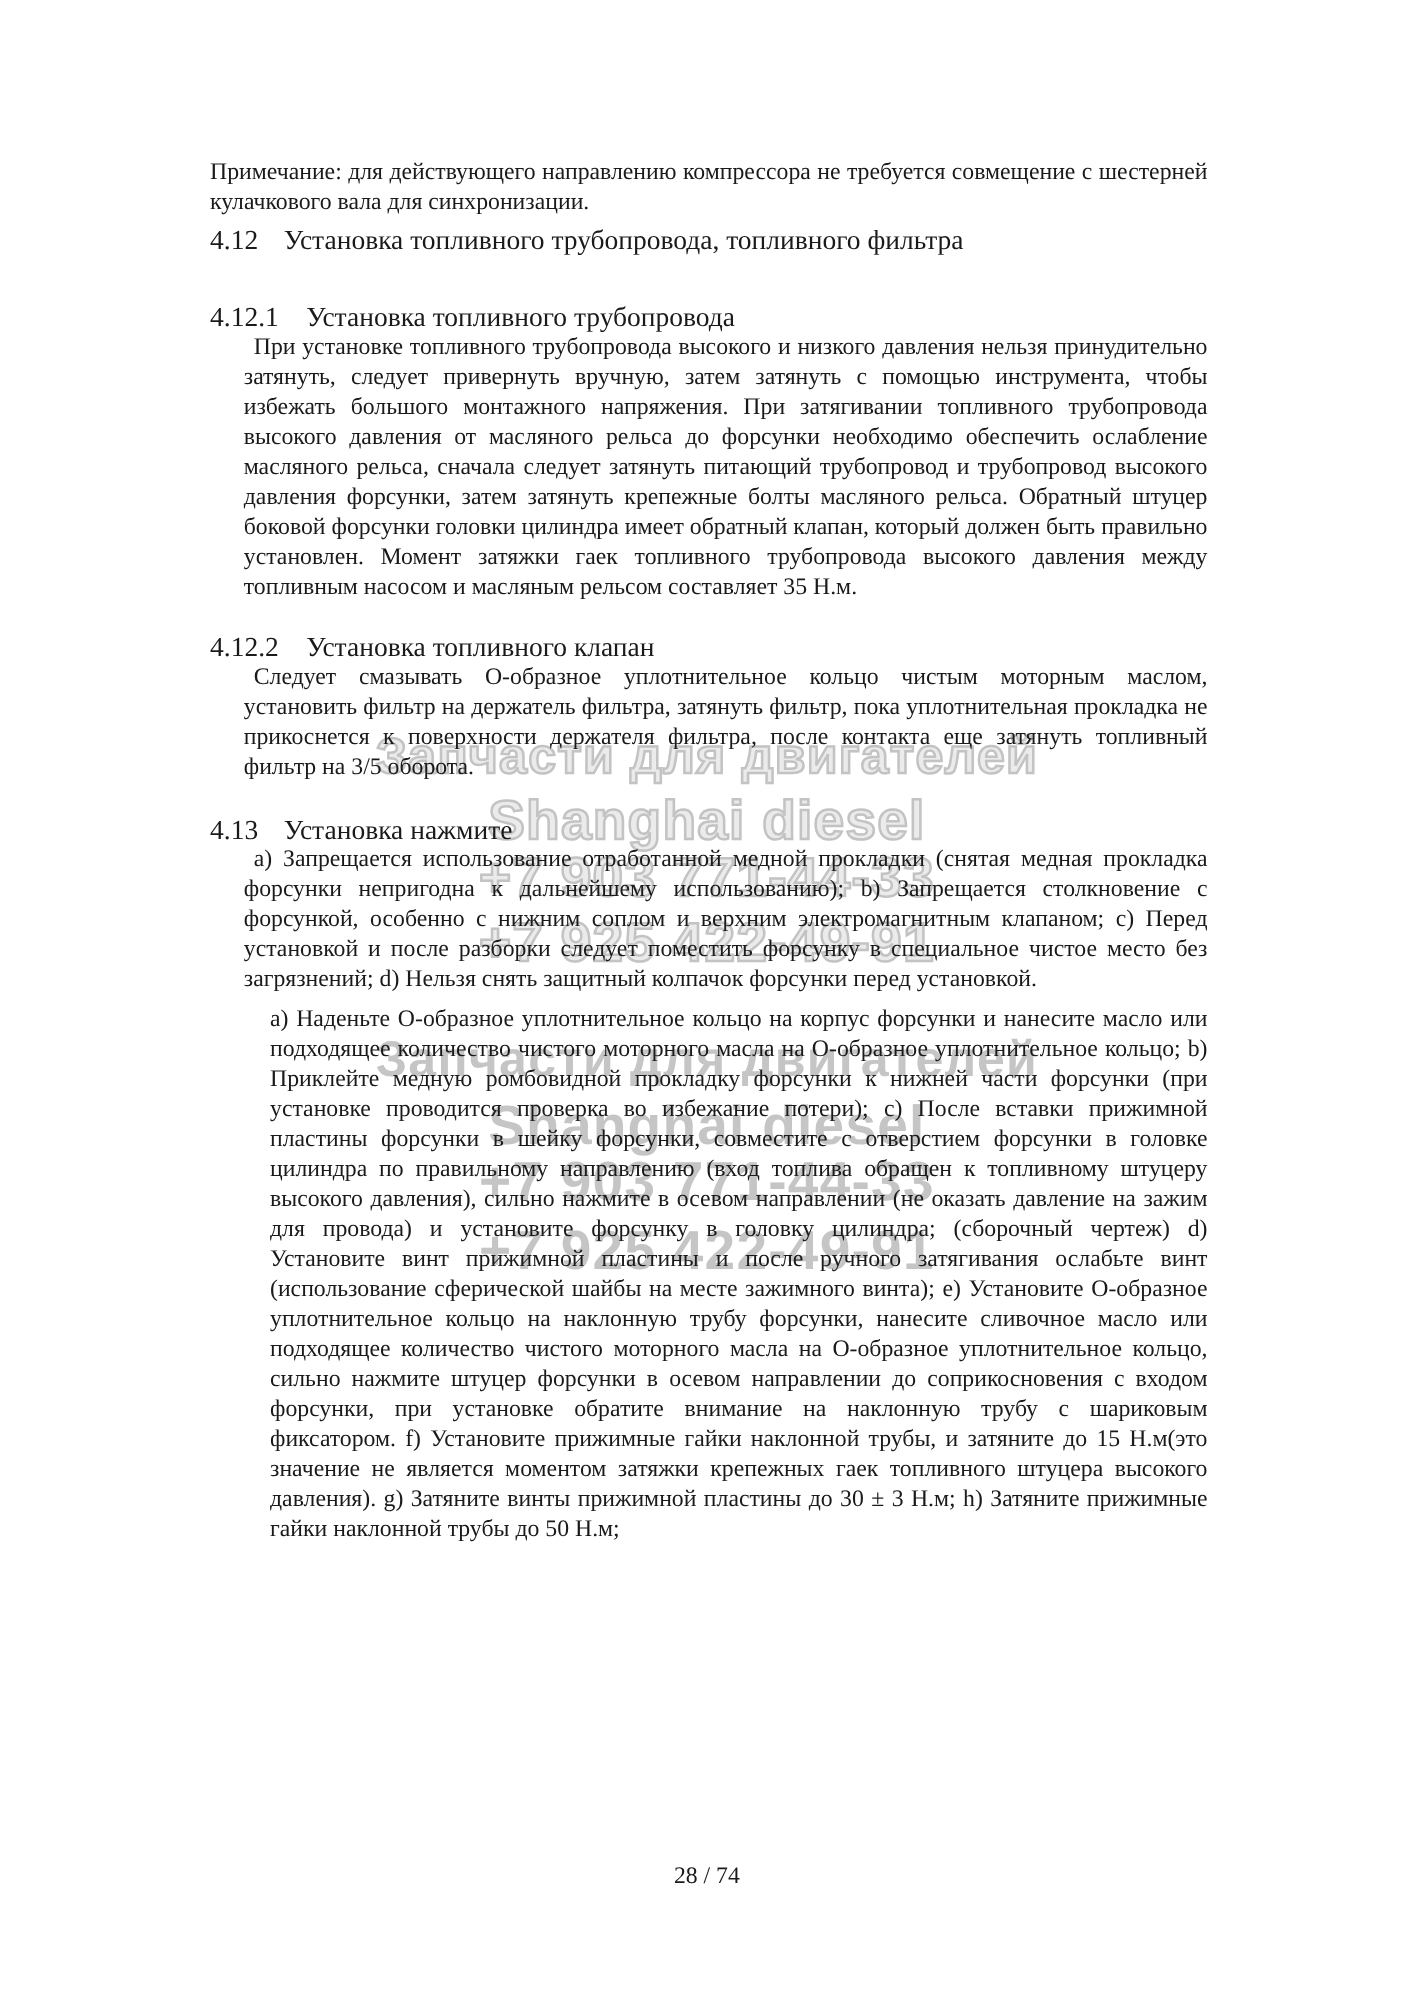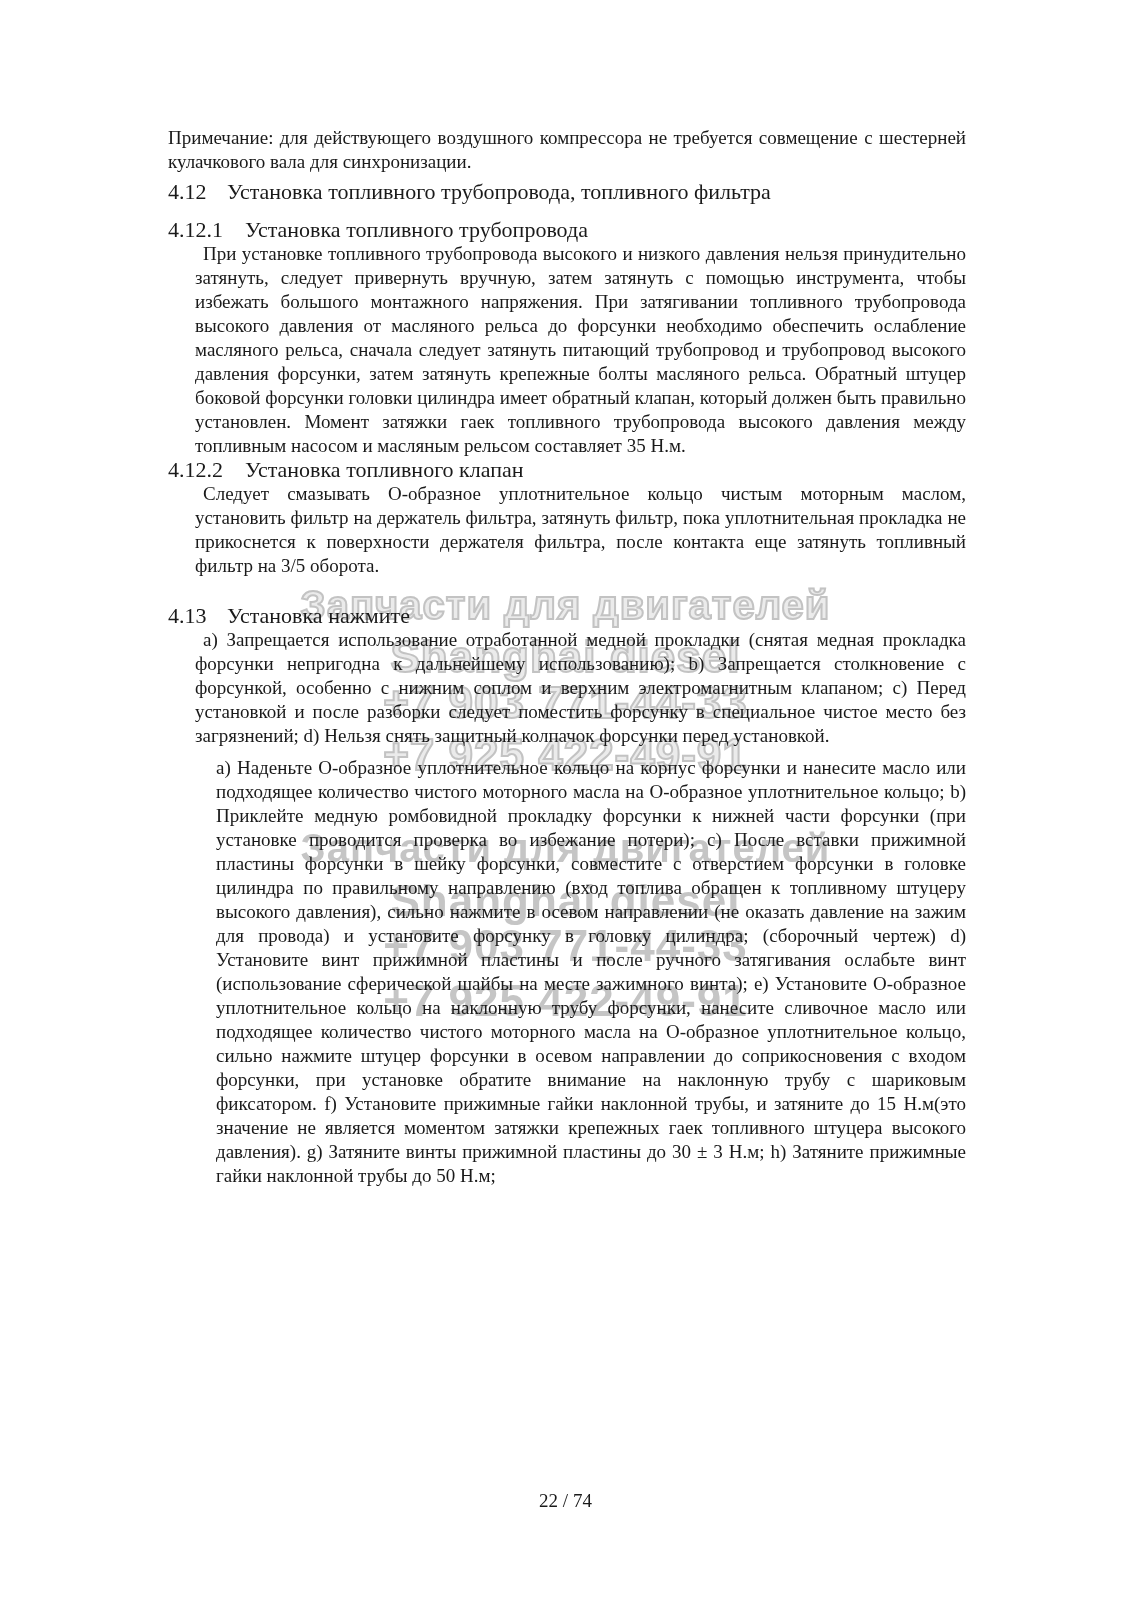--- a/index.html
+++ b/index.html
@@ -53,21 +53,21 @@
     line-height:24px;
     text-align:justify;
   }
   .heading {
     font-size:22px;
     line-height:24px;
     white-space:nowrap;
   }
   .hnum { display:inline-block; }
   .hnum.w1 { width:59px; }
-  .hnum.w2 { width:77px; }
+  .hnum.w2 { width:77px;margin-top:24px; }
   .mt6  { margin-top:6px; }
   .mt14 { margin-top:14px; }
   .mt26 { margin-top:26px; }
   .mt8  { margin-top:8px;margin-left:48px; }
   .ind { padding-left:27px; text-indent:8px; }
   .footer {
     position:absolute;
     left:0; right:0;
     top:1490px;
     text-align:center;
@@ -86,21 +86,21 @@
     <div class="wm wm-bubble wm-size-m wm-b3">+7 903 771-44-33</div>
     <div class="wm wm-bubble wm-size-m wm-b4">+7 925 422-49-91</div>
     <div class="wm wm-solid wm-size-l wm-s1">Запчасти для двигателей</div>
     <div class="wm wm-solid wm-size-m wm-s2">Shanghai diesel</div>
     <div class="wm wm-solid wm-size-m wm-s3">+7 903 771-44-33</div>
     <div class="wm wm-solid wm-size-m wm-s4">+7 925 422-49-91</div>
   </div>
 
   <div class="content">
 
-    <p class="note">Примечание: для действующего воздушного компрессора не требуется совмещение с шестерней кулачкового вала для синхронизации.</p>
+    <p class="note">Примечание: для действующего направлению компрессора не требуется совмещение с шестерней кулачкового вала для синхронизации.</p>
 
     <div class="heading mt6">
       <span class="hnum w1">4.12</span><span>Установка топливного трубопровода, топливного фильтра</span>
     </div>
 
     <div class="heading mt14">
       <span class="hnum w2">4.12.1</span><span>Установка топливного трубопровода</span>
     </div>
 
     <p class="para ind">При установке топливного трубопровода высокого и низкого давления нельзя принудительно затянуть, следует привернуть вручную, затем затянуть с помощью инструмента, чтобы избежать большого монтажного напряжения. При затягивании топливного трубопровода высокого давления от масляного рельса до форсунки необходимо обеспечить ослабление масляного рельса, сначала следует затянуть питающий трубопровод и трубопровод высокого давления форсунки, затем затянуть крепежные болты масляного рельса. Обратный штуцер боковой форсунки головки цилиндра имеет обратный клапан, который должен быть правильно установлен. Момент затяжки гаек топливного трубопровода высокого давления между топливным насосом и масляным рельсом составляет 35 Н.м.</p>
@@ -116,15 +116,15 @@
     </div>
 
 
     <p class="para ind">a) Запрещается использование отработанной медной прокладки (снятая медная прокладка форсунки непригодна к дальнейшему использованию);  b) Запрещается столкновение с форсункой, особенно с нижним соплом и верхним электромагнитным клапаном; c) Перед установкой и после разборки следует поместить форсунку в специальное чистое место без загрязнений; d) Нельзя снять защитный колпачок форсунки перед установкой.</p>
 
 
     <p class="para mt8">a) Наденьте О-образное уплотнительное кольцо на корпус форсунки и нанесите масло или подходящее количество чистого моторного масла на О-образное уплотнительное кольцо; b) Приклейте медную ромбовидной прокладку форсунки к нижней части форсунки (при установке проводится проверка во избежание потери); c) После вставки прижимной пластины форсунки в шейку форсунки, совместите с отверстием форсунки в головке цилиндра по правильному направлению (вход топлива обращен к топливному штуцеру высокого давления), сильно нажмите в осевом направлении (не оказать давление на зажим для провода) и установите форсунку в головку цилиндра; (сборочный чертеж) d) Установите винт прижимной пластины и после ручного затягивания ослабьте винт (использование сферической шайбы на месте зажимного винта); e) Установите О-образное уплотнительное кольцо на наклонную трубу форсунки, нанесите сливочное масло или подходящее количество чистого моторного масла на О-образное уплотнительное кольцо, сильно нажмите штуцер форсунки в осевом направлении до соприкосновения с входом форсунки, при установке обратите внимание на наклонную трубу с шариковым фиксатором. f) Установите прижимные гайки наклонной трубы, и затяните до 15 Н.м(это значение не является моментом затяжки крепежных гаек топливного штуцера высокого давления). g) Затяните винты прижимной пластины до 30 ± 3 Н.м; h) Затяните прижимные гайки наклонной трубы до 50 Н.м;</p>
 
   </div>
 
-  <div class="footer">22 / 74</div>
+  <div class="footer">28 / 74</div>
 
 </div>
 
 </body></html>

